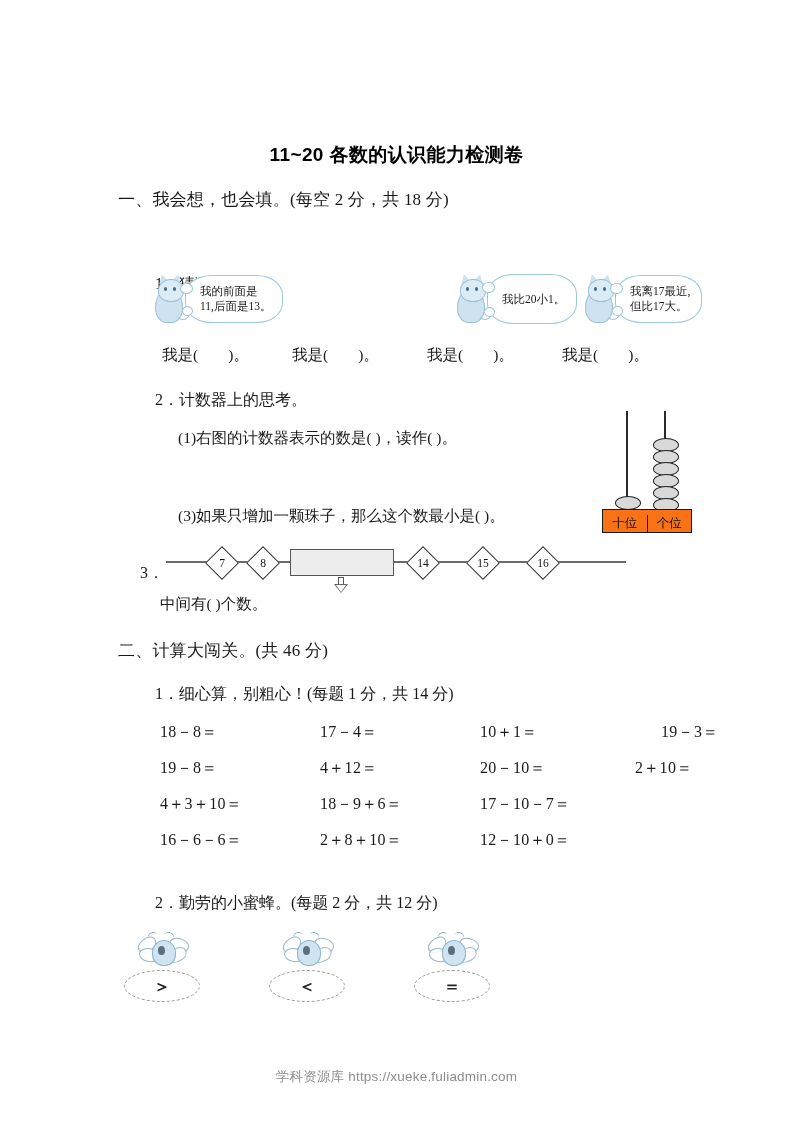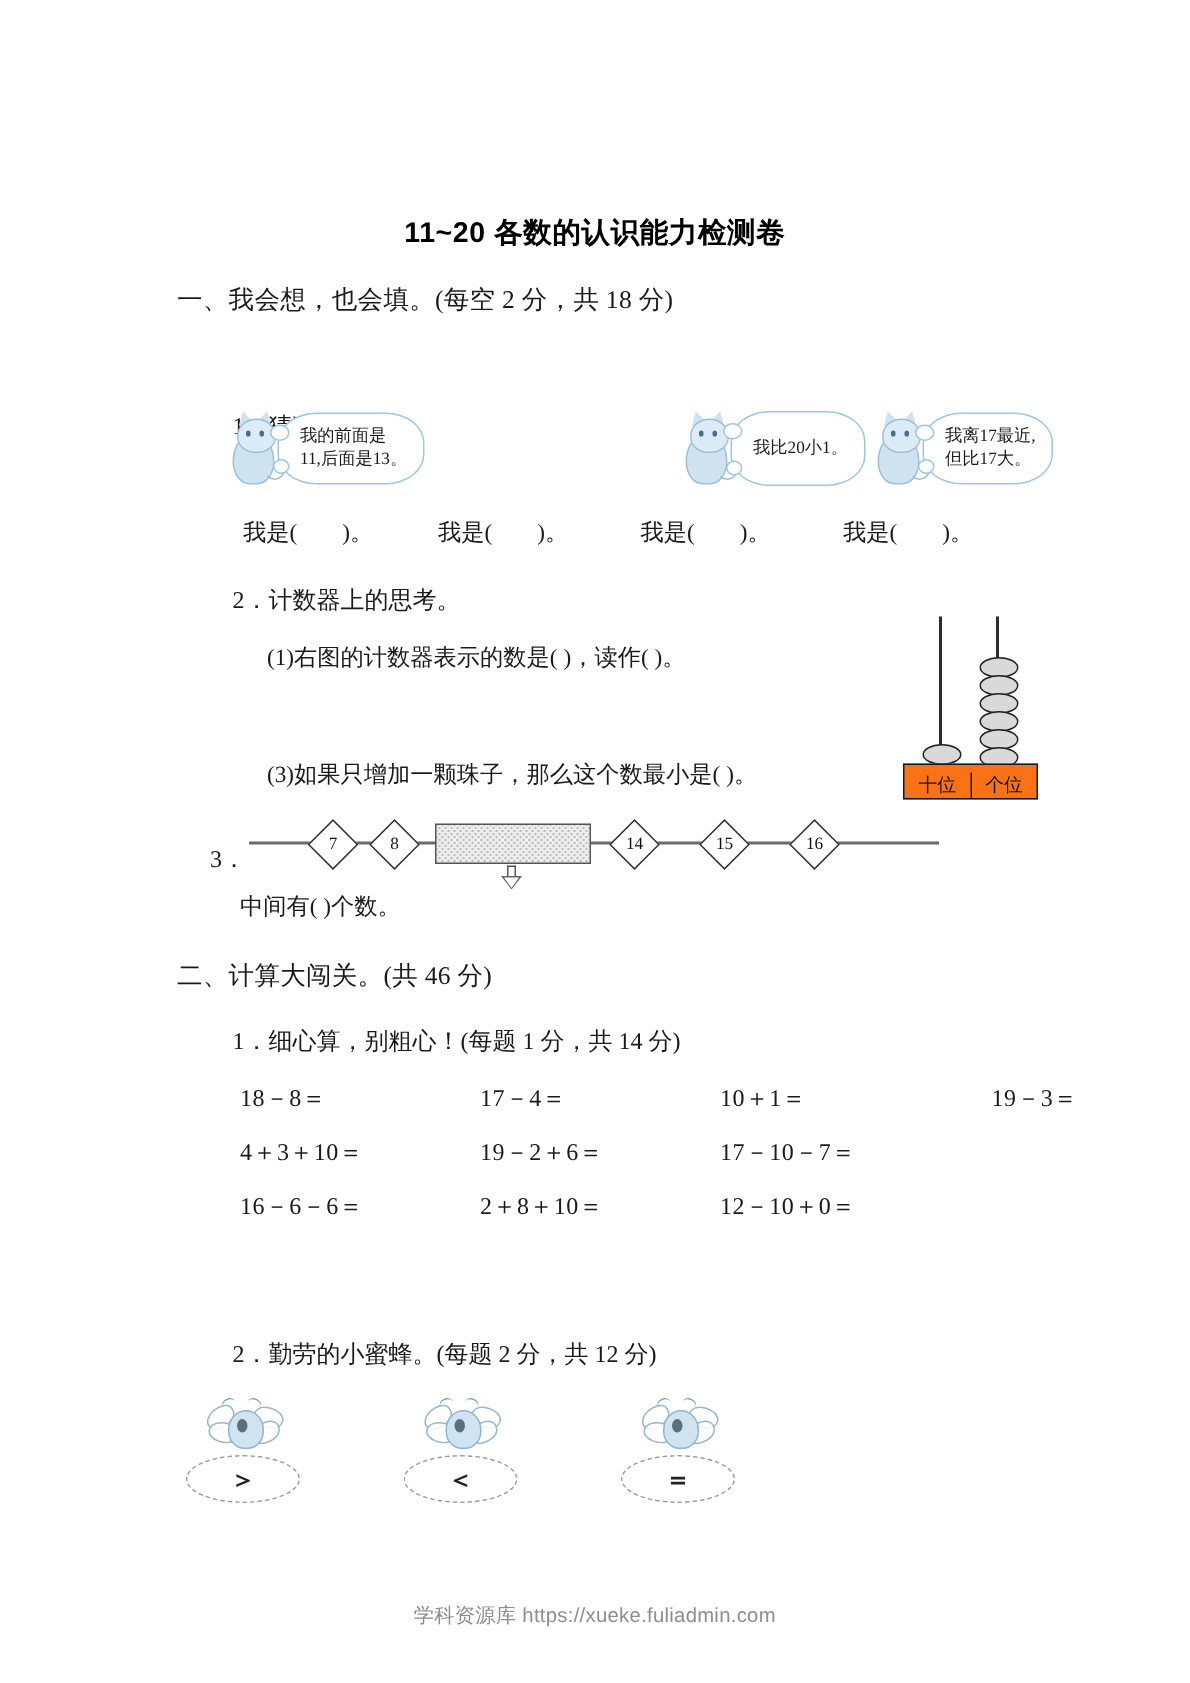--- a/index.html
+++ b/index.html
@@ -529,24 +529,30 @@
 
   <div class="calc-grid">
 
     <div class="calc-row">
       <div class="calc-cell" style="left:0px;">18－8＝</div>
       <div class="calc-cell" style="left:160px;">17－4＝</div>
       <div class="calc-cell" style="left:320px;">10＋1＝</div>
       <div class="calc-cell" style="left:475px;margin-left:26px;">19－3＝</div>
     </div>
 
+    <div class="calc-row">
+      <div class="calc-cell" style="left:0px;">19－8＝</div>
+      <div class="calc-cell" style="left:160px;">4＋12＝</div>
+      <div class="calc-cell" style="left:320px;">20－10＝</div>
+      <div class="calc-cell" style="left:475px;">2＋10＝</div>
+    </div>
 
     <div class="calc-row">
       <div class="calc-cell" style="left:0px;">4＋3＋10＝</div>
-      <div class="calc-cell" style="left:160px;">19－2＋6＝</div>
+      <div class="calc-cell" style="left:160px;">18－9＋6＝</div>
       <div class="calc-cell" style="left:320px;">17－10－7＝</div>
     </div>
 
     <div class="calc-row">
       <div class="calc-cell" style="left:0px;">16－6－6＝</div>
       <div class="calc-cell" style="left:160px;">2＋8＋10＝</div>
       <div class="calc-cell" style="left:320px;">12－10＋0＝</div>
     </div>
   </div>
 

